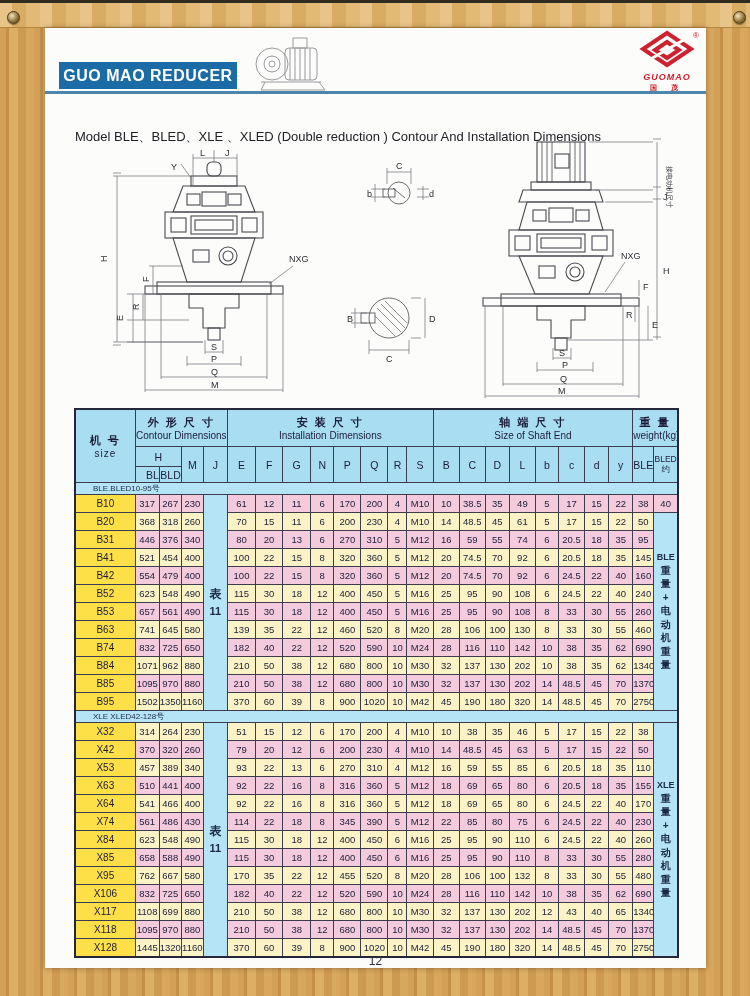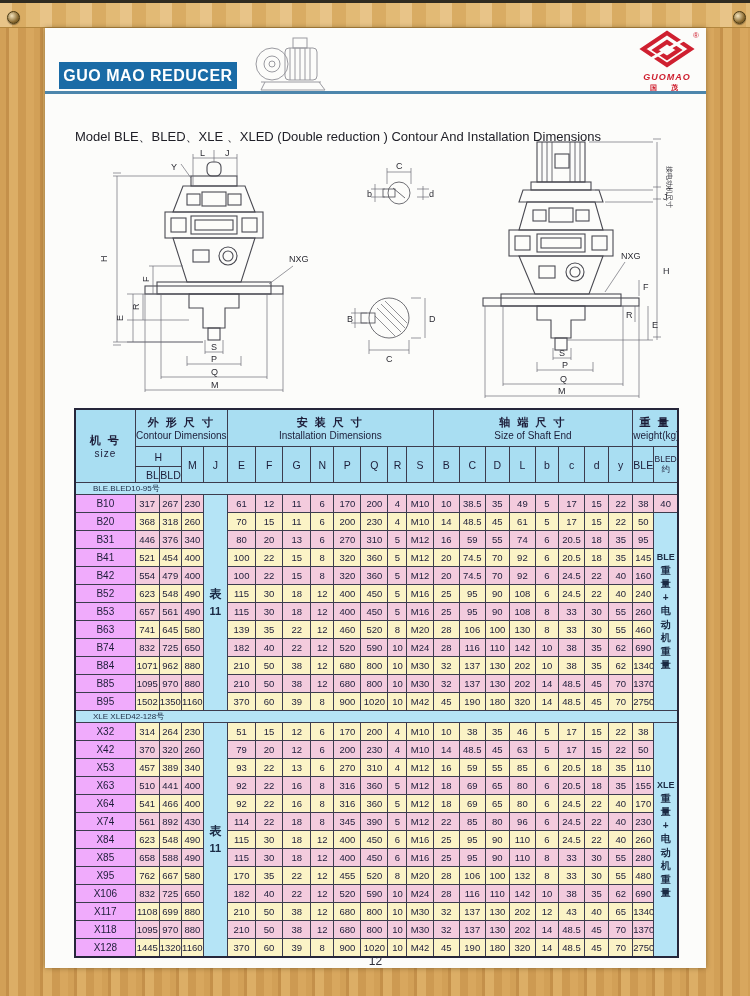--- a/index.html
+++ b/index.html
@@ -50,21 +50,21 @@
   th{background:#a9def2;font-weight:normal;margin-top:29px;}
   .hr1 th{height:36px;}
   .hr2 th{height:19px;}
   .hr3 th{height:15px;text-align:right;}
   .zh{font-size:11px;font-weight:bold;letter-spacing:2px;line-height:1.3;}
   .en{font-size:10px;letter-spacing:0;line-height:1.1;}
   .en2{font-size:10px;letter-spacing:1px;}
   .h-letter{font-size:10.5px;}
   .h-bled div{font-size:8.5px;line-height:1.1;}
   td{font-size:9.5px;height:17px;line-height:1;}
-  .c-size{background:#f0abfc;font-size:10px;}
+  .c-size{background:#fde047;font-size:10px;}
   .sec{background:#b5e4f6;font-size:8px;text-align:left;padding-left:17px;height:11px;color:#203048;}
   tr.pink td.v{background:#f3cbdd;}
   tr.yellow td.v{background:#fbf3c6;}
   td.bled40{background:#fbf3c6;}
   .jcell,.note{background:#b5e4f6;vertical-align:middle;}
   .stack{display:flex;flex-direction:column;align-items:center;gap:2px;font-weight:bold;color:#1a2a44;}
   .jcell .stack span{font-size:12px;}
   .jcell .stack span+span{margin-top:4px;font-size:11px;}
   .note .stack span{font-size:10px;line-height:1.15;}
   .note .stack span:first-child{font-size:9px;letter-spacing:0;}
@@ -753,34 +753,34 @@
             <td class="v">80</td>
             <td class="v">6</td>
             <td class="v">24.5</td>
             <td class="v">22</td>
             <td class="v">40</td>
             <td class="v">170</td>
           </tr>
           <tr class="pink">
             <td class="c-size">X74</td>
             <td class="v">561</td>
-            <td class="v">892</td>
+            <td class="v">486</td>
             <td class="v">430</td>
             <td class="v">114</td>
             <td class="v">22</td>
             <td class="v">18</td>
             <td class="v">8</td>
             <td class="v">345</td>
             <td class="v">390</td>
             <td class="v">5</td>
             <td class="v">M12</td>
             <td class="v">22</td>
             <td class="v">85</td>
             <td class="v">80</td>
-            <td class="v">96</td>
+            <td class="v">75</td>
             <td class="v">6</td>
             <td class="v">24.5</td>
             <td class="v">22</td>
             <td class="v">40</td>
             <td class="v">230</td>
           </tr>
           <tr class="yellow">
             <td class="c-size">X84</td>
             <td class="v">623</td>
             <td class="v">548</td>

